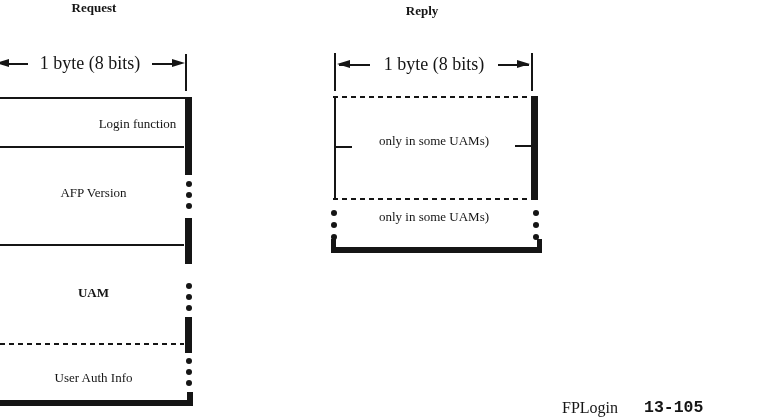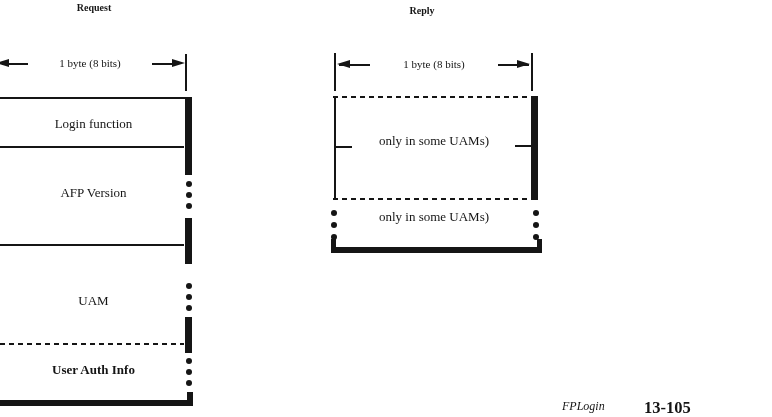--- a/index.html
+++ b/index.html
@@ -7,30 +7,30 @@
   .page {
     position:relative; width:772px; height:417px; overflow:hidden;
     background:var(--paper); color:var(--ink);
     font-family:"Liberation Serif","DejaVu Serif",serif;
   }
   .abs  { position:absolute; }
   .ln   { position:absolute; background:var(--ink); }
   .dash { position:absolute; height:2px;
           background-image:repeating-linear-gradient(90deg,var(--ink) 0 5px,transparent 5px 9px); }
   .dot  { position:absolute; width:6px; height:6px; border-radius:50%; background:var(--ink); }
-  .ttl  { position:absolute; text-align:center; font-weight:bold; font-size:10px; line-height:15px; }
+  .ttl  { position:absolute; text-align:center; font-weight:bold; font-size:13px; line-height:15px; }
   .lbl  { position:absolute; text-align:center; font-size:13px; line-height:17px; }
   .lbl span { display:block; }
-  .byte { position:absolute; text-align:center; font-size:11px; line-height:16px;
+  .byte { position:absolute; text-align:center; font-size:18px; line-height:16px;
           background:var(--paper); }
   .ah   { position:absolute; width:0; height:0;
           border-top:4.5px solid transparent; border-bottom:4.5px solid transparent; }
   .ah-l { border-right:13px solid var(--ink); }
   .ah-r { border-left:13px solid var(--ink); }
-  .foot-sec  { position:absolute; font-size:12px;font-style:italic; }
+  .foot-sec  { position:absolute; font-size:16px; }
   .foot-page { position:absolute; font-size:16.5px; font-weight:bold; }
 </style>
 </head>
 <body>
 
 <div class="page">
 
   <section>
     <div class="ttl" style="left:0;top:3;width:188px;">Request</div>
 
@@ -53,33 +53,33 @@
     <div class="dot" style="left:186px;top:181px;"></div>
     <div class="dot" style="left:186px;top:192px;"></div>
     <div class="dot" style="left:186px;top:203px;"></div>
     <div class="dot" style="left:186px;top:283px;"></div>
     <div class="dot" style="left:186px;top:294px;"></div>
     <div class="dot" style="left:186px;top:305px;"></div>
     <div class="dot" style="left:186px;top:358px;"></div>
     <div class="dot" style="left:186px;top:369px;"></div>
     <div class="dot" style="left:186px;top:380px;"></div>
 
-    <div class="lbl" style="left:0;top:115px;width:187px;">
+    <div class="lbl" style="left:0;top:115px;width:187px;padding-left:44px;">
       <span>Login function</span>
         <span></span>
     </div>
     <div class="lbl" style="left:0;top:184px;width:187px;">
       <span>AFP Version</span>
         <span></span>
     </div>
-    <div class="lbl" style="left:0;top:292px;width:187px;">
+    <div class="lbl" style="left:0;top:284px;width:187px;font-weight:bold;">
       <span>UAM</span>
         <span></span>
     </div>
-    <div class="lbl" style="left:0;top:361px;width:187px;font-weight:bold;">
+    <div class="lbl" style="left:0;top:369px;width:187px;">
       <span>User Auth Info</span>
     </div>
   </section>
 
   <section>
     <div class="ttl" style="left:322px;top:3px;width:200px;text-align:center;">Reply</div>
 
     <div class="ln" style="left:334px;top:53px;width:2px;height:38px;"></div>
     <div class="ln" style="left:531px;top:53px;width:2px;height:38px;"></div>
     <div class="ah ah-l abs" style="left:337px;top:60px;"></div>
@@ -108,16 +108,16 @@
     <div class="lbl" style="left:343px;top:132px;width:182px;">
         <span>only in some UAMs)</span>
     </div>
     <div class="lbl" style="left:343px;top:208px;width:182px;">
         <span>only in some UAMs)</span>
     </div>
   </section>
 
   <footer>
     <span class="foot-sec" style="left:562px;top:399px;">FPLogin</span>
-    <span class="foot-page" style="left:644px;top:398px;">13-105</span>
+    <span class="foot-page" style="left:644px;top:398px;font-family:Liberation Mono, monospace;">13-105</span>
   </footer>
 
 </div>
 
 </body></html>

